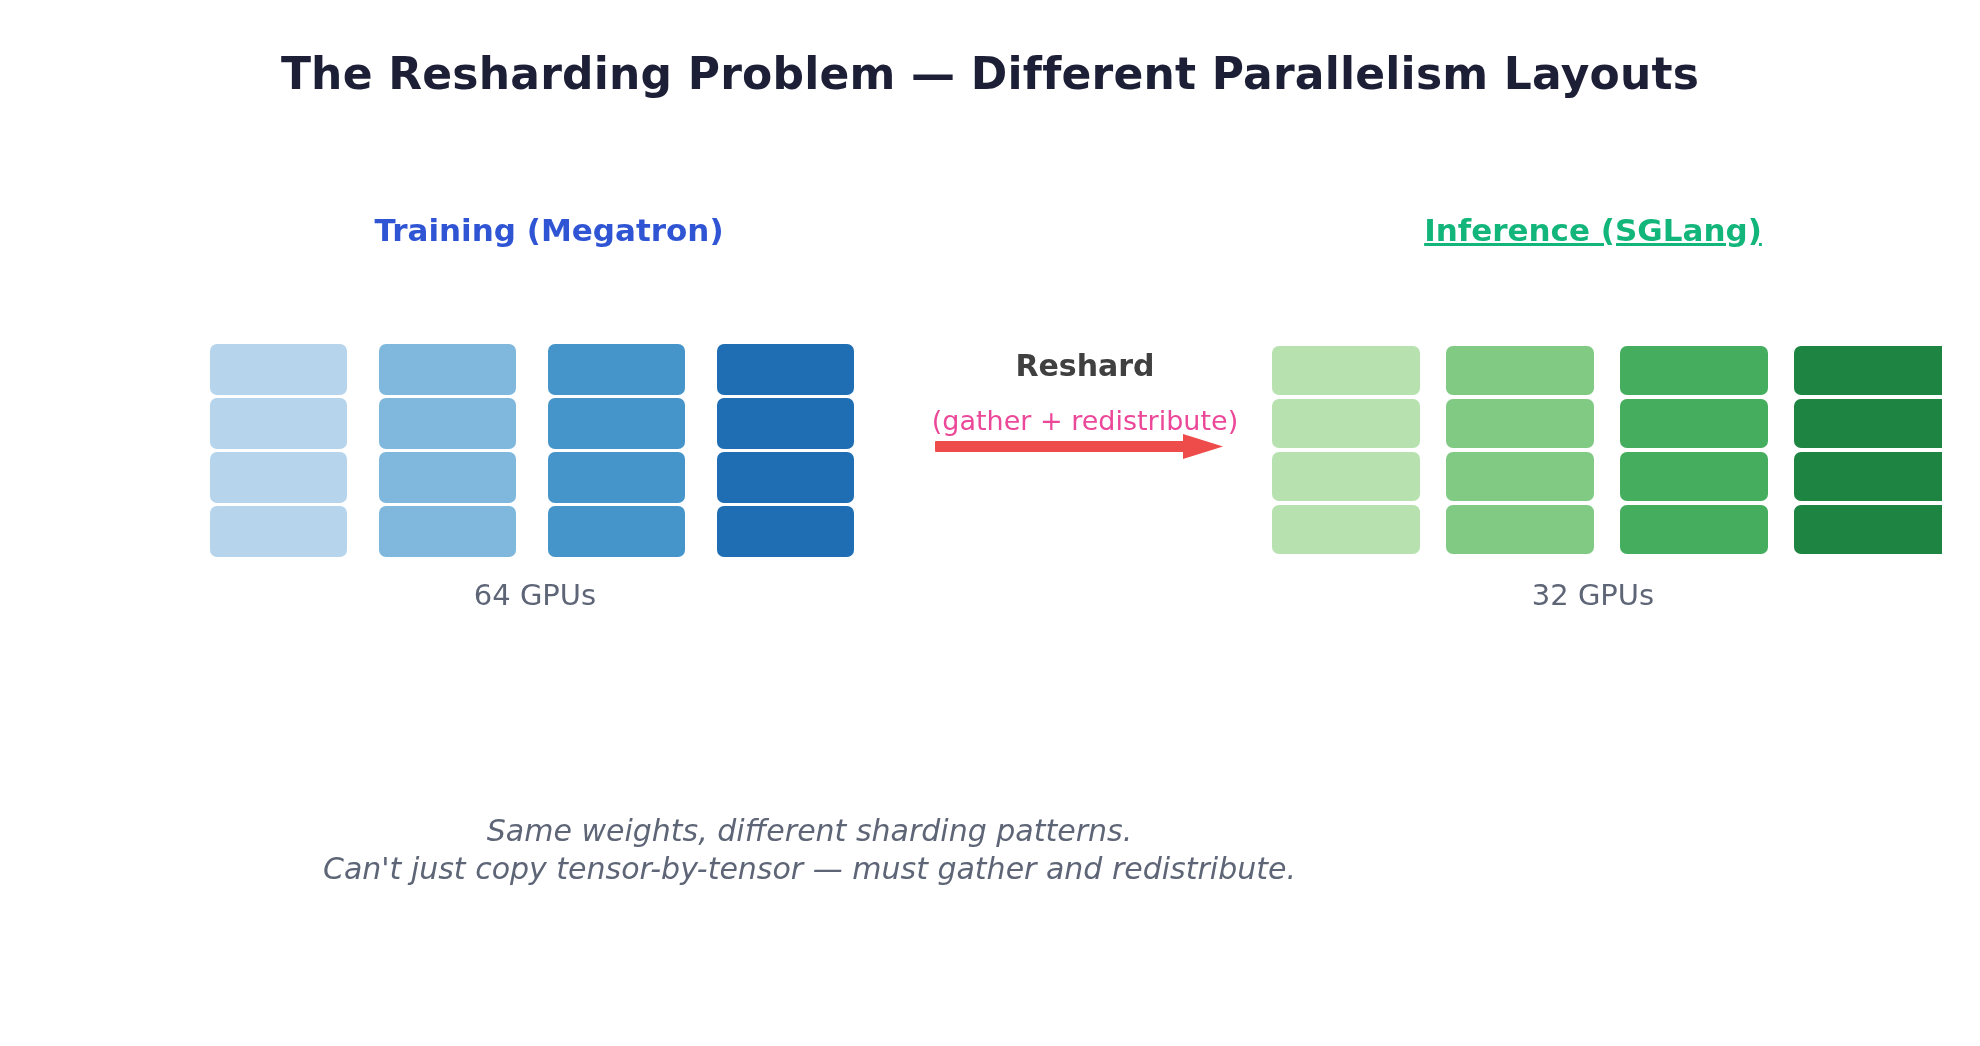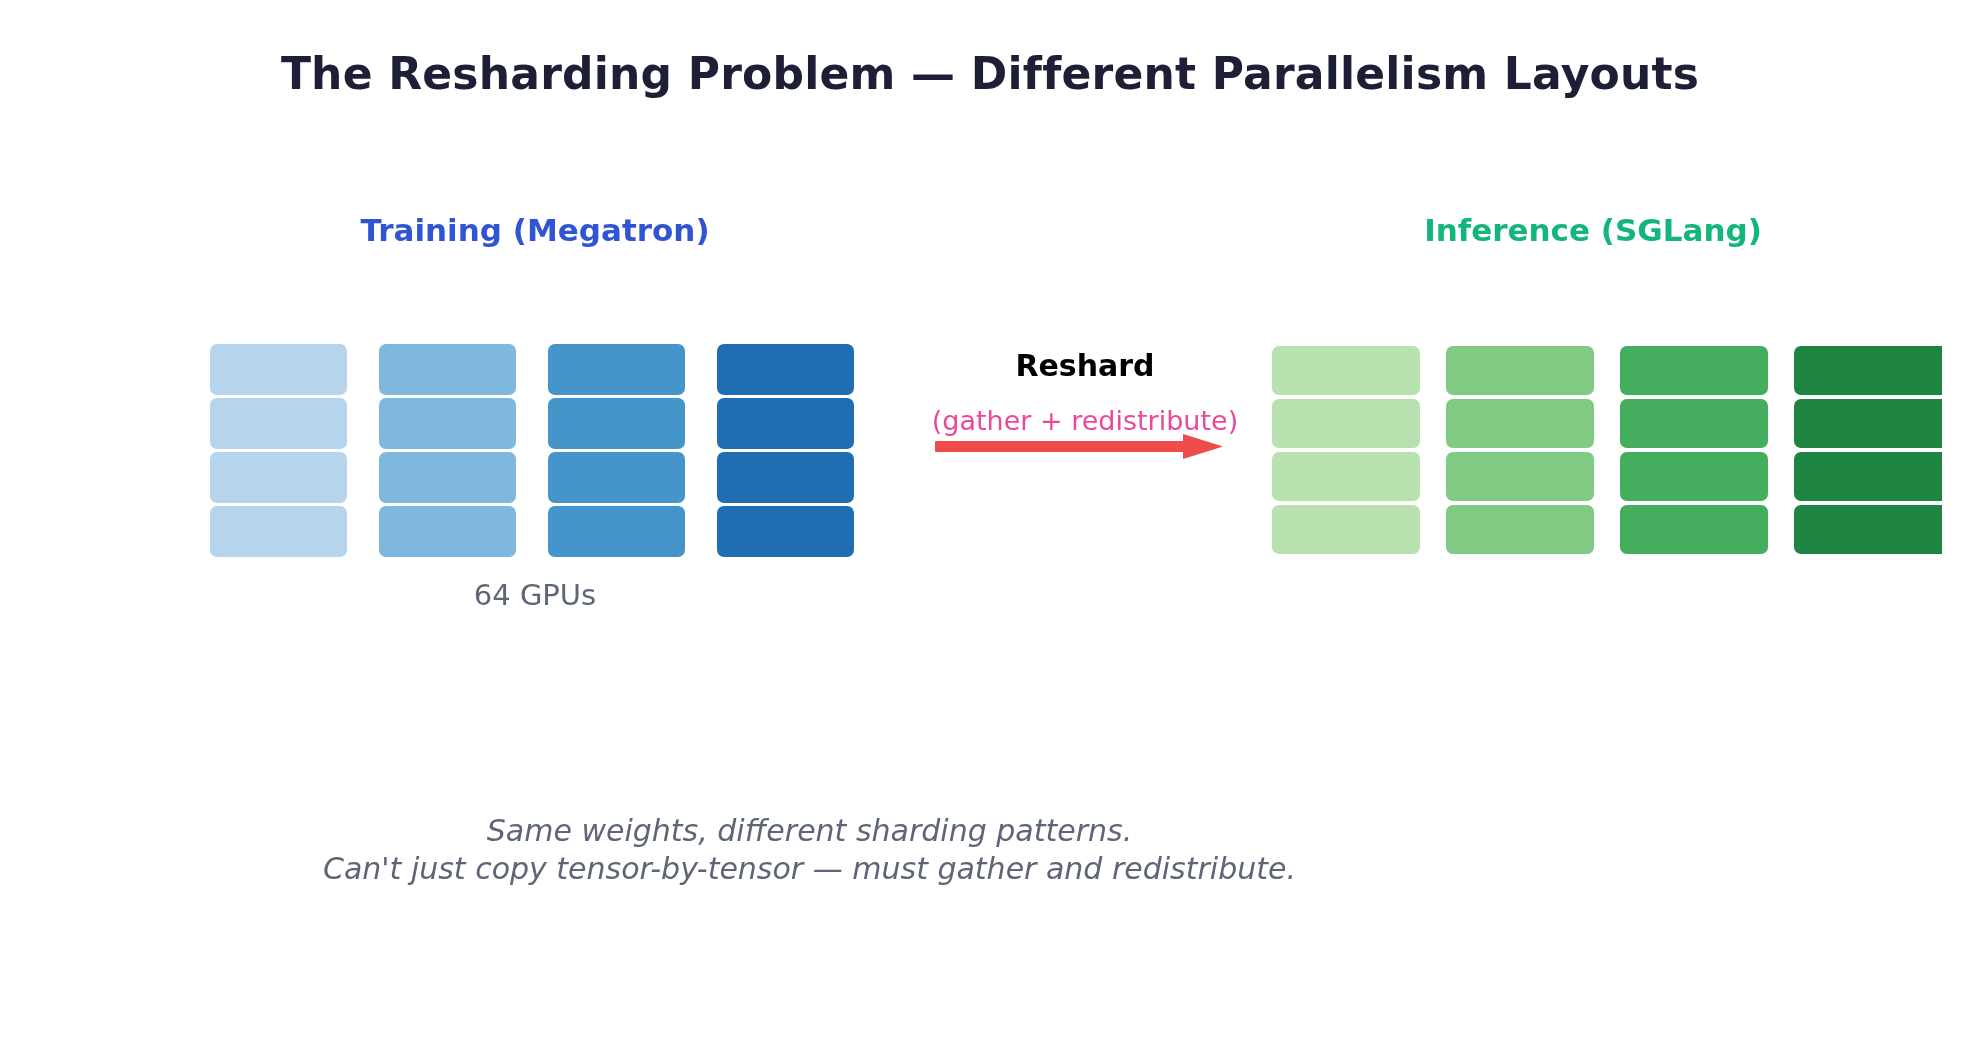--- a/index.html
+++ b/index.html
@@ -51,25 +51,25 @@
     white-space: nowrap;
   }
   .side-footer {
     position: absolute;
     font-size: 29px;
     color: #5d6576;
     text-align: center;
     white-space: nowrap;
   }
 
-  #train-heading { left: 210px; top: 212px; width: 650px; color: #2f55d4; }
+  #train-heading { left: 224px; top: 212px; width: 650px; color: #2f55d4; }
   #train-sub     { left: 210px; top: 275px; width: 650px; }
   #train-footer  { left: 210px; top: 578px; width: 650px; }
 
-  #infer-heading { left: 1268px; top: 212px; width: 650px; color: #12b57a; }
+  #infer-heading { left: 1268px; top: 212px; width: 650px; color: #12b57a; text-decoration: underline; }
   #infer-sub     { left: 1268px; top: 275px; width: 650px; }
   #infer-footer  { left: 1268px; top: 578px; width: 650px; }
 
   
   .grid {
     position: absolute;
     display: flex;
   }
   .col {
     display: flex;
@@ -169,21 +169,21 @@
       <div class="col">
         <div class="blk" style="background: rgb(31, 110, 180);"></div>
         <div class="blk" style="background: rgb(31, 110, 180);"></div>
         <div class="blk" style="background: rgb(31, 110, 180);"></div>
         <div class="blk" style="background: rgb(31, 110, 180);"></div>
       </div>
     </div>
 
   <div class="side-footer" id="train-footer">64 GPUs</div>
 
-  <div id="reshard-label" style="color: #000000;">Reshard</div>
+  <div id="reshard-label" style="color: #404040;">Reshard</div>
 
   <div id="reshard-sub">(gather + redistribute)</div>
 
   <svg id="reshard-arrow" viewBox="0 0 300 36">
     <g id="reshard-arrow-group">
       <rect x="0" y="13" width="252" height="11" rx="1" fill="#ee4b4b"></rect>
       <polygon points="248,6 248,31 288,18.5" fill="#ee4b4b"></polygon>
     </g>
   </svg>
 
@@ -210,17 +210,18 @@
         <div class="blk" style="background: rgb(68, 173, 94);"></div>
       </div>
       <div class="col clipped">
         <div class="blk" style="background: rgb(30, 132, 66);"></div>
         <div class="blk" style="background: rgb(30, 132, 66);"></div>
         <div class="blk" style="background: rgb(30, 132, 66);"></div>
         <div class="blk" style="background: rgb(30, 132, 66);"></div>
       </div>
     </div>
 
+  <div class="side-footer" id="infer-footer">32 GPUs</div>
 
   <div class="caption" id="caption-line1">Same weights, different sharding patterns.</div>
   <div class="caption" id="caption-line2">Can't just copy tensor-by-tensor — must gather and redistribute.</div>
 
 </div>
 
 </body></html>

